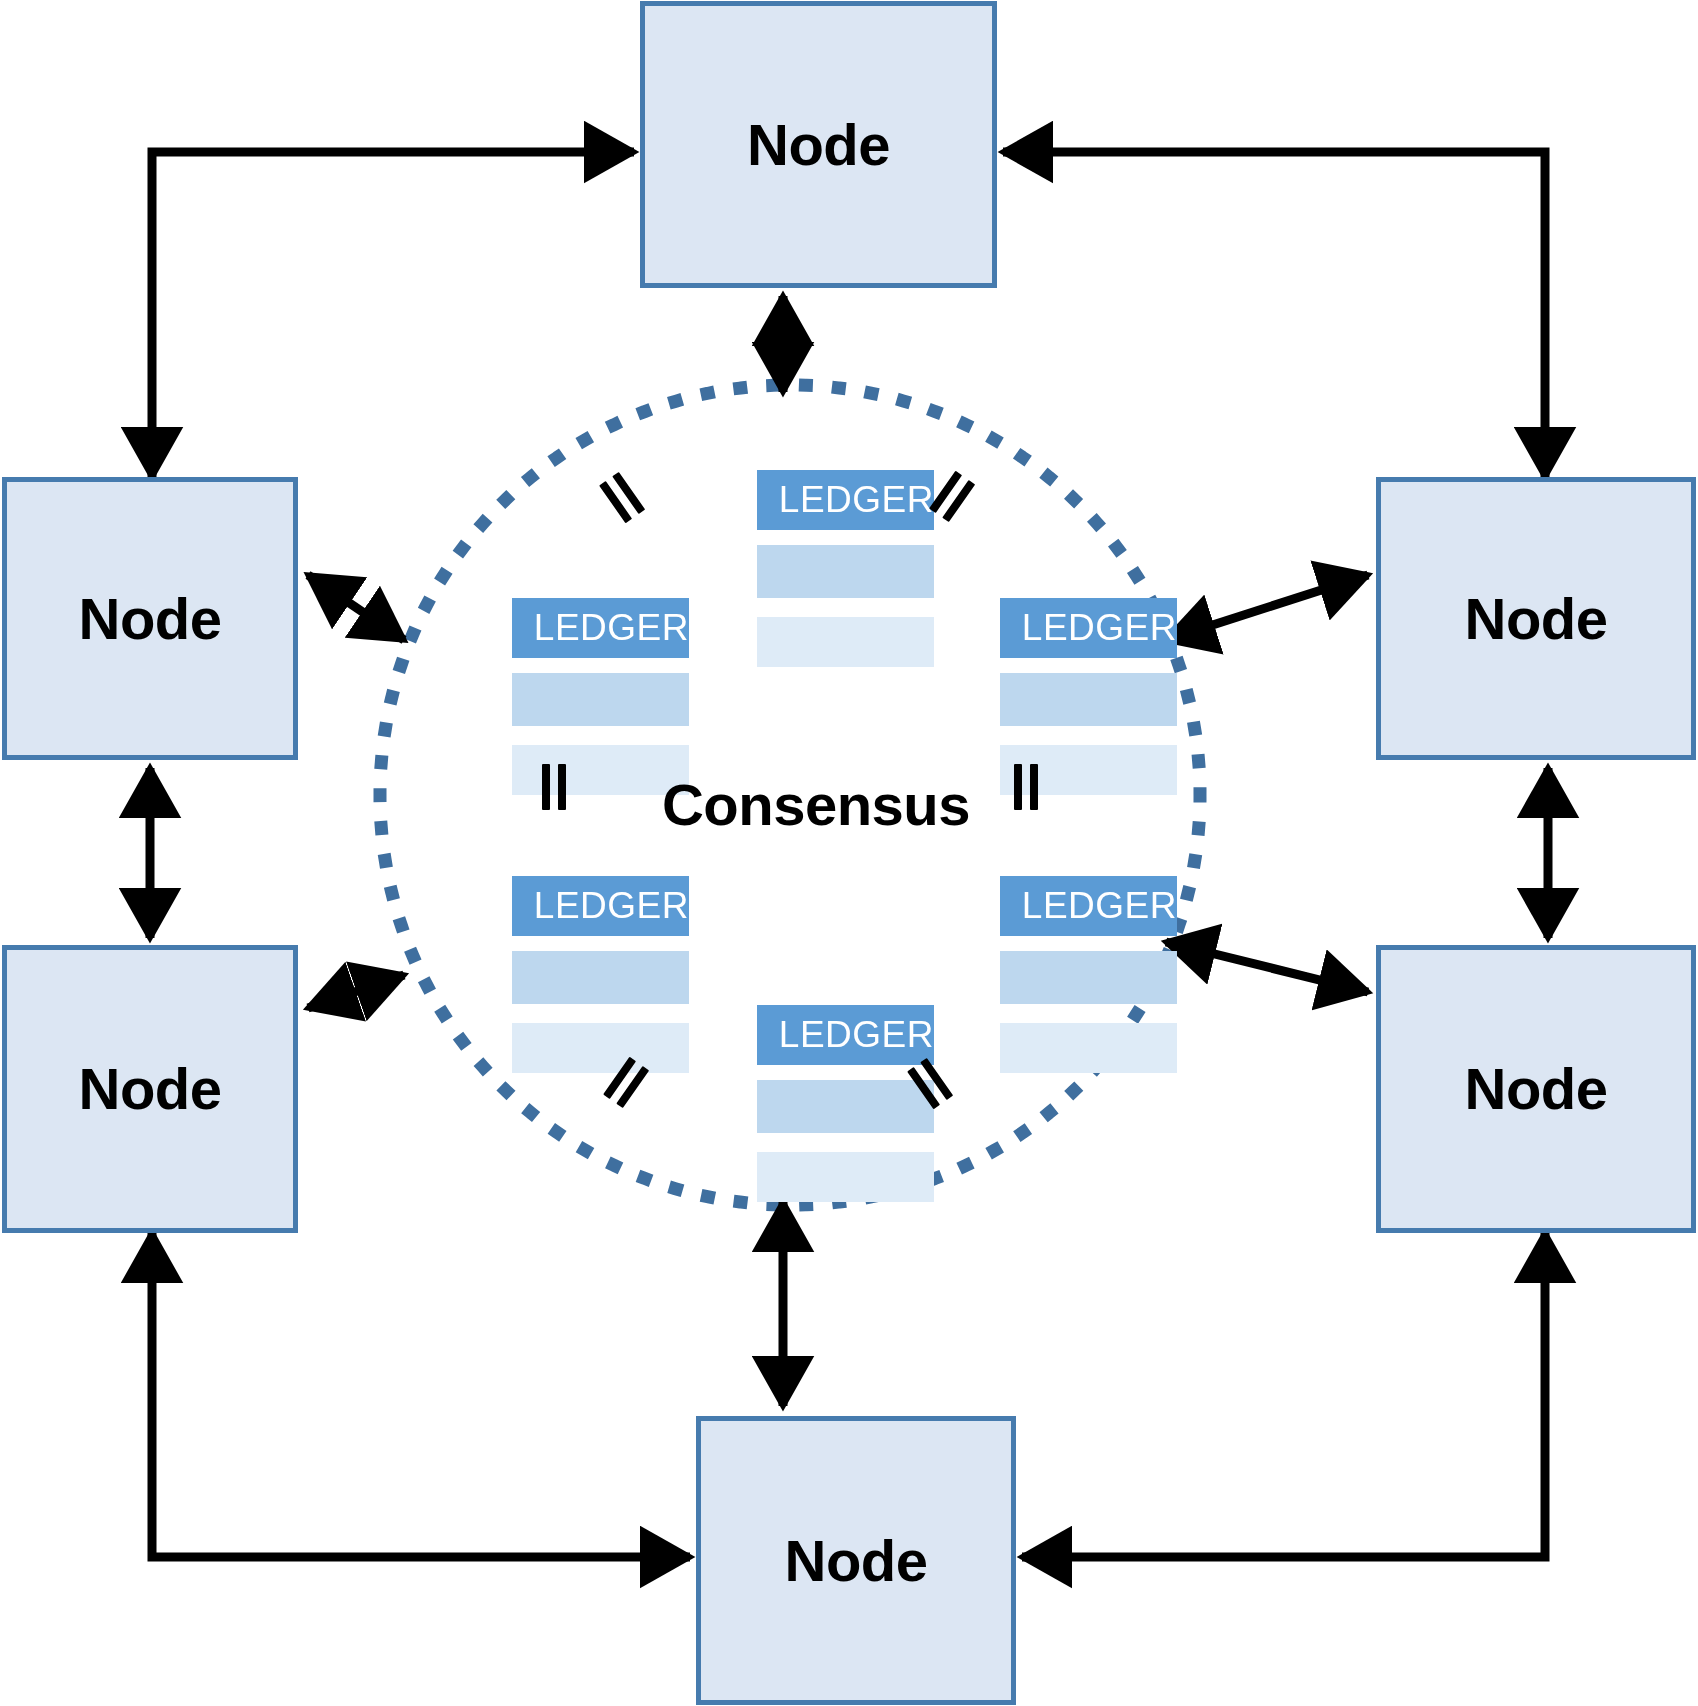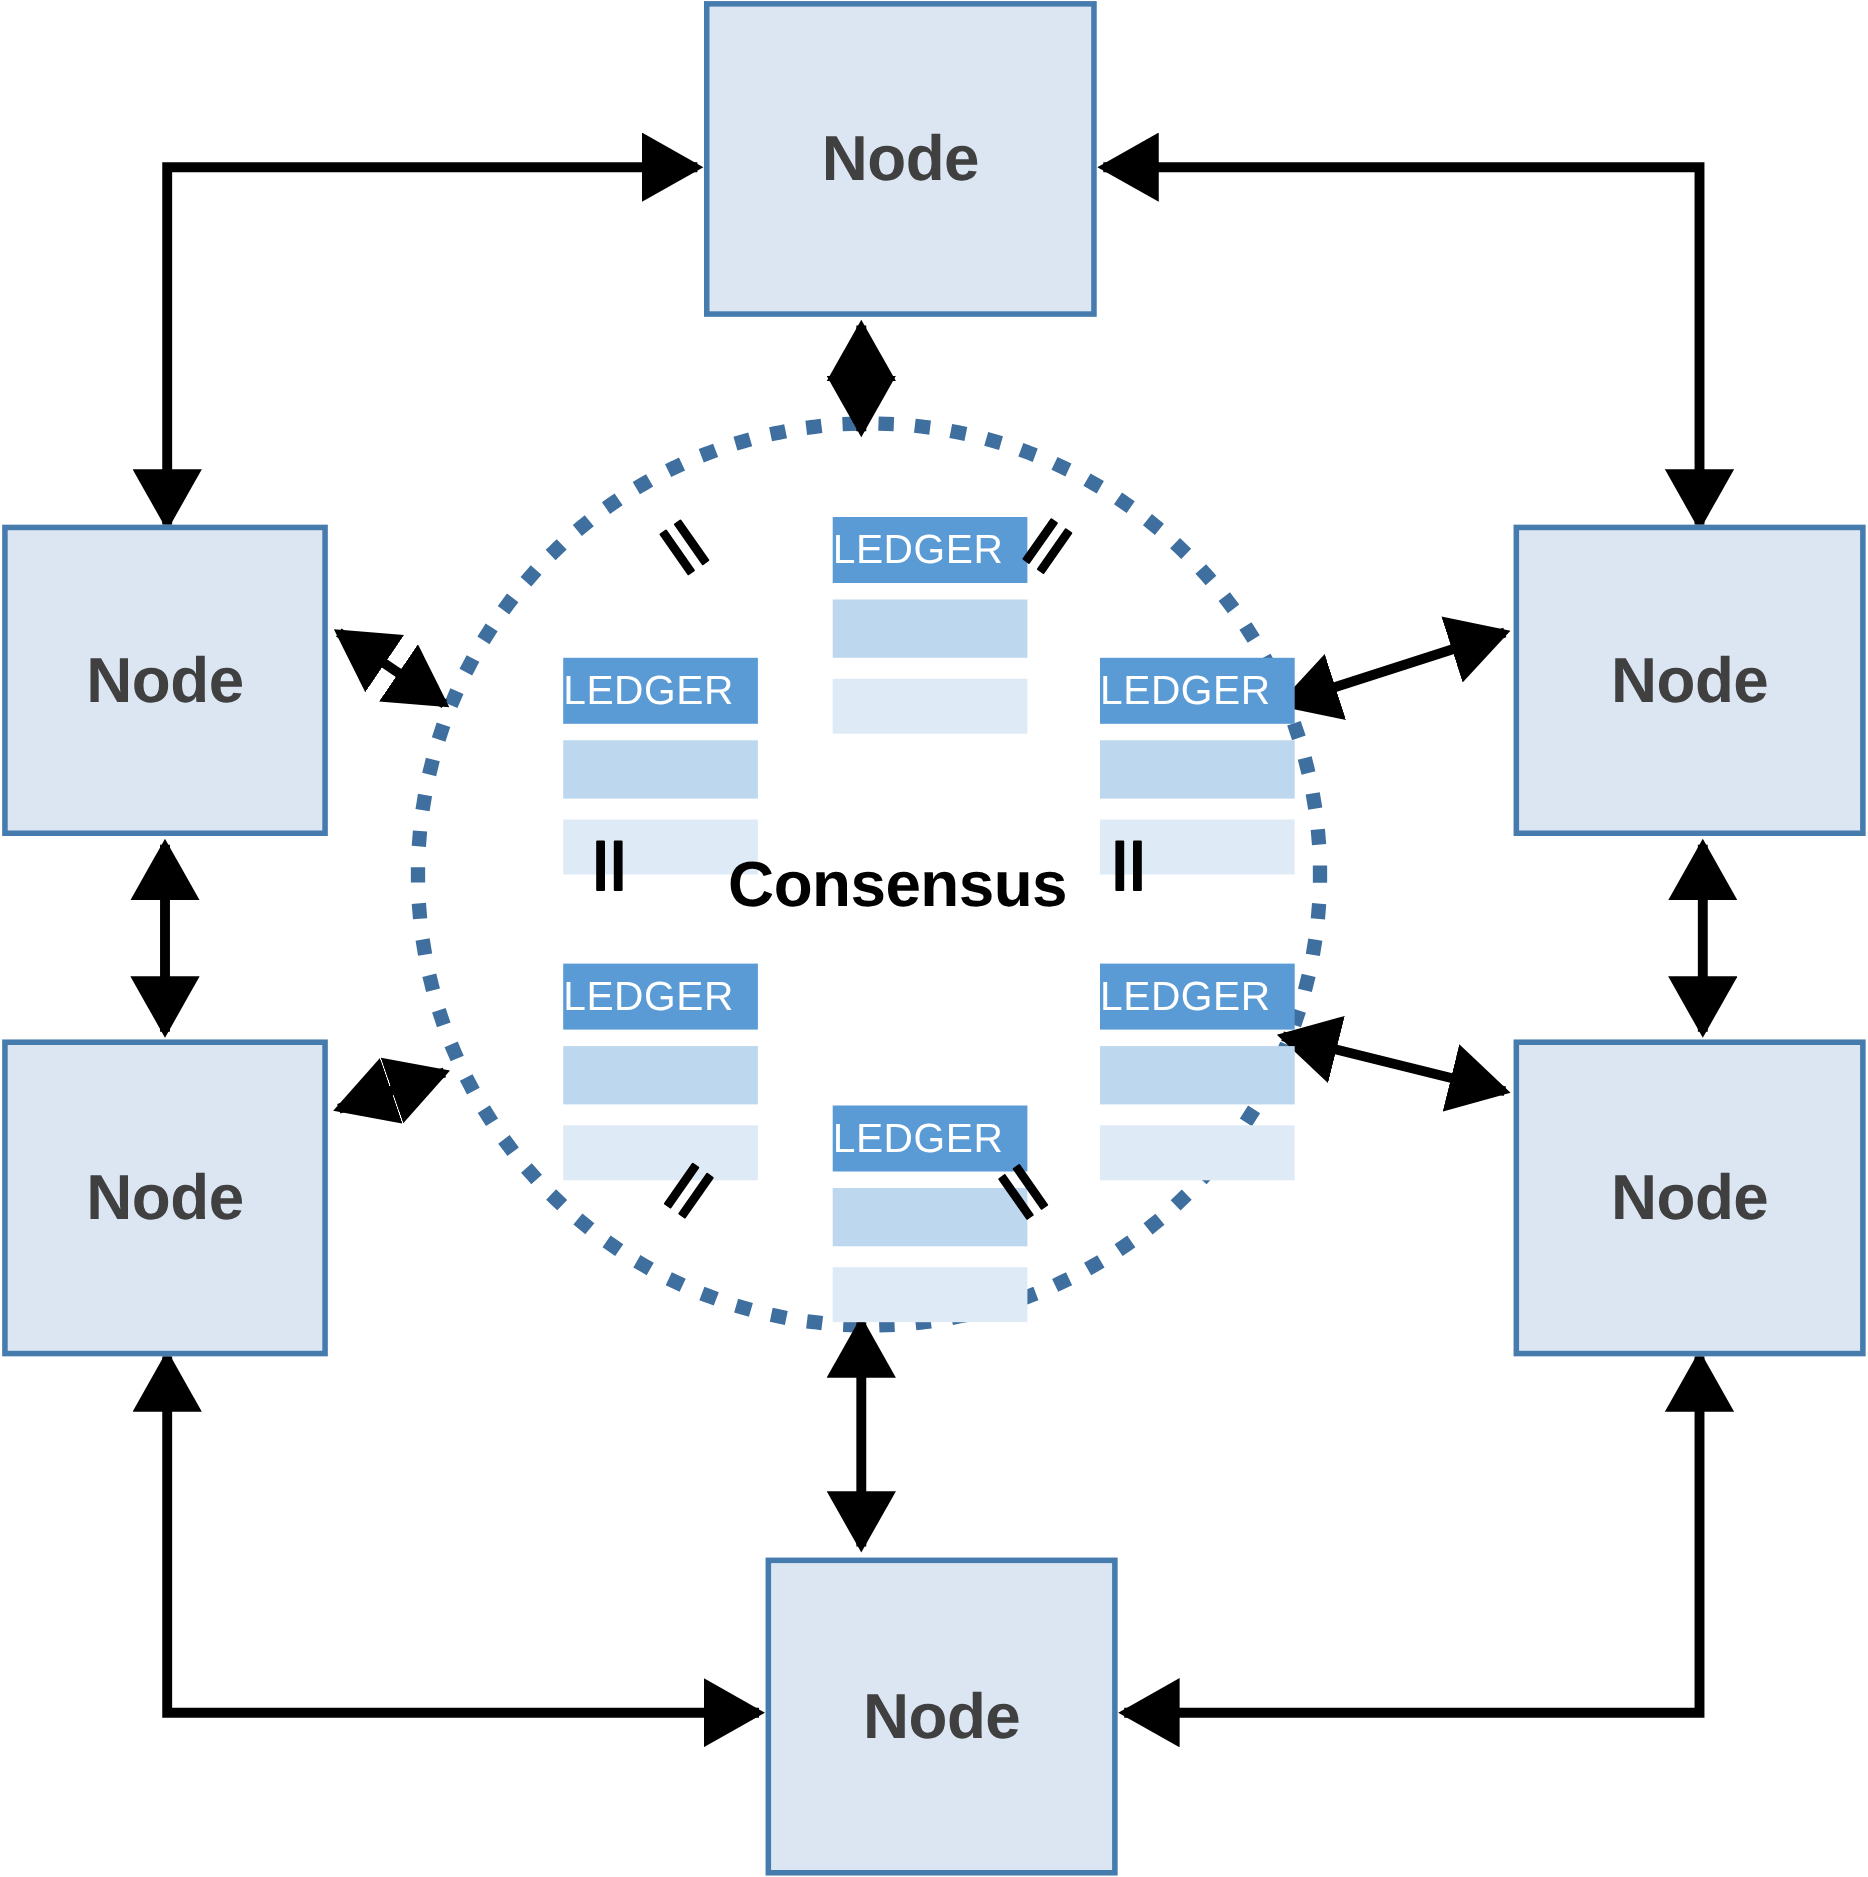--- a/index.html
+++ b/index.html
@@ -9,42 +9,42 @@
   #stage{position:absolute;left:0;top:0;width:1698px;height:1706px;}
 
   
   .node{
     position:absolute;
     background:#dce6f3;
     border:5px solid #467bae;
     box-sizing:border-box;
     display:flex;align-items:center;justify-content:center;
     font-weight:bold;
-    color:#404040;
+    color:#000000;
     letter-spacing:-0.5px;
   }
   .node .node-label{font-size:58px;line-height:1;font-weight:bold;}
 
   #node-top   {left:640px; top:1px;    width:357px; height:287px;}
   #node-left1 {left:2px;   top:477px;  width:296px; height:283px;}
   #node-left2 {left:2px;   top:945px;  width:296px; height:288px;}
   #node-right1{left:1376px;top:477px;  width:320px; height:283px;}
   #node-right2{left:1376px;top:945px;  width:320px; height:288px;}
   #node-bottom{left:696px; top:1416px; width:320px; height:289px;}
 
   
   #overlay{position:absolute;left:0;top:0;width:1698px;height:1706px;
            pointer-events:none;}
 
   
   .ledger{position:absolute;width:177px;}
   .ledger .lg-head{
      background:#5b9bd5;color:#ffffff;
      font-size:37px;line-height:60px;height:60px;
-     text-align:left;font-weight:400;letter-spacing:0.5px;
+     text-align:right;font-weight:400;letter-spacing:0.5px;
      white-space:nowrap;
   }
   .ledger .lg-row1{background:#bdd7ee;height:53px;margin-top:15px;}
   .ledger .lg-row2{background:#deebf7;height:50px;margin-top:19px;}
 
   #ledger-top    {left:757px; top:470px;}
   #ledger-left-up{left:512px; top:598px;}
   #ledger-right-up{left:1000px;top:598px;}
   #ledger-left-dn{left:512px; top:876px;}
   #ledger-right-dn{left:1000px;top:876px;}

